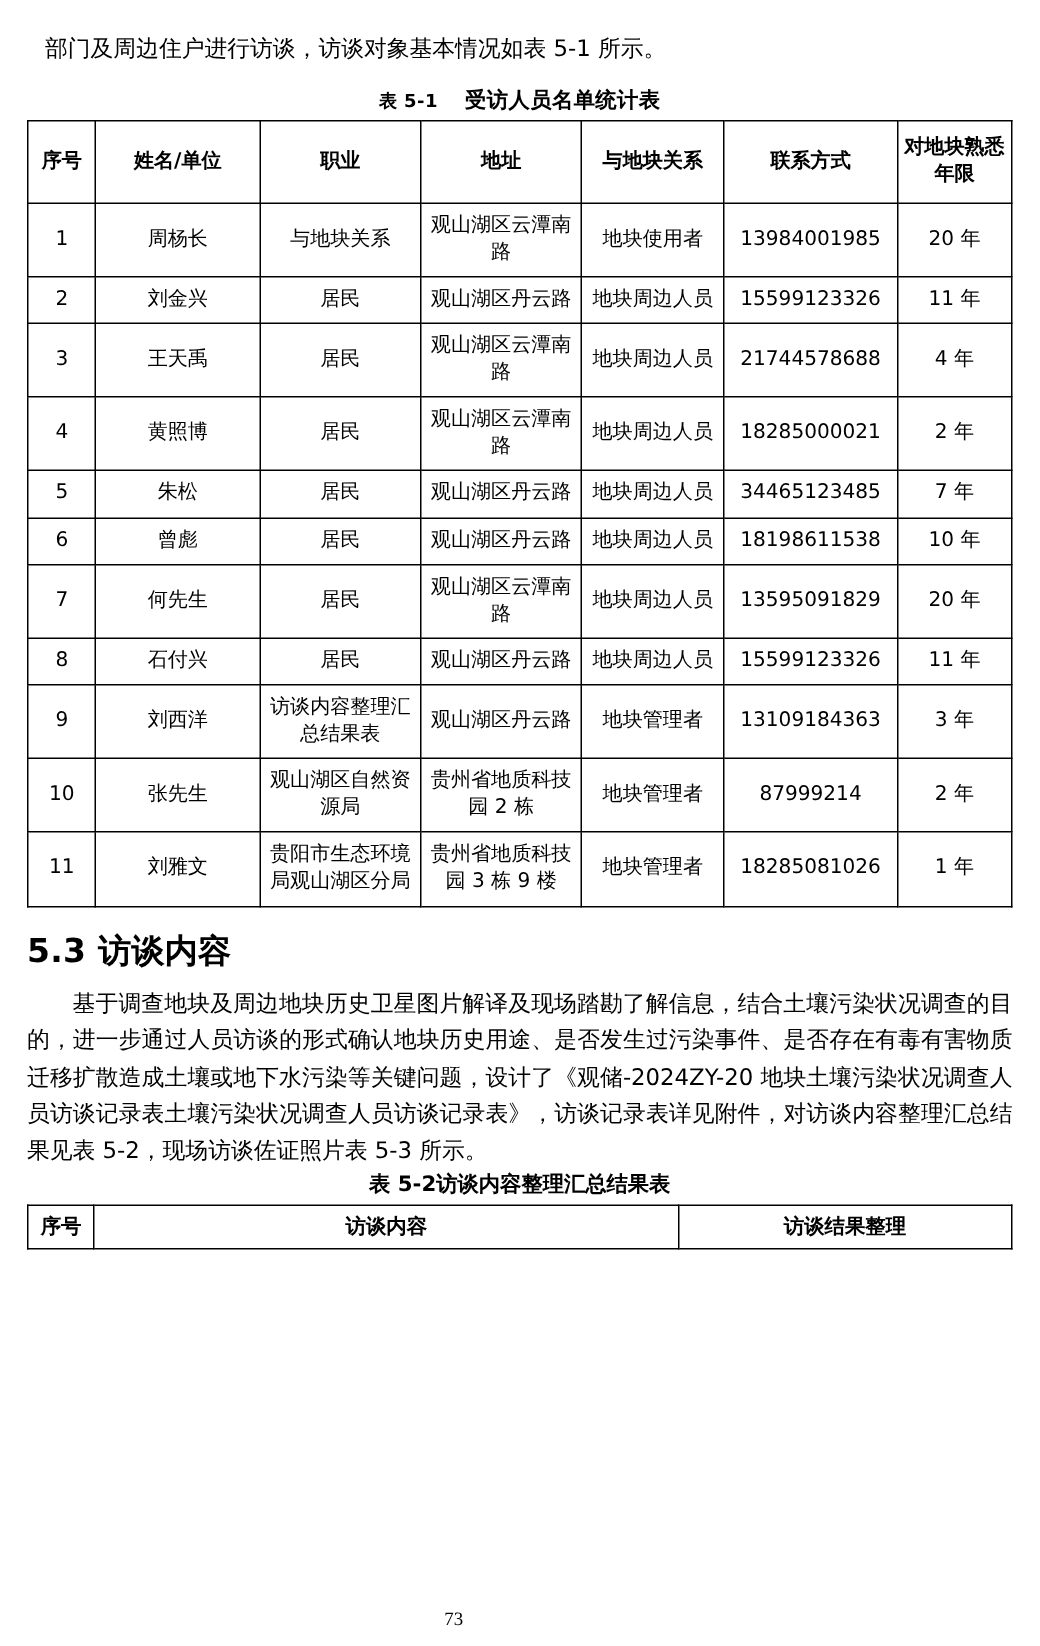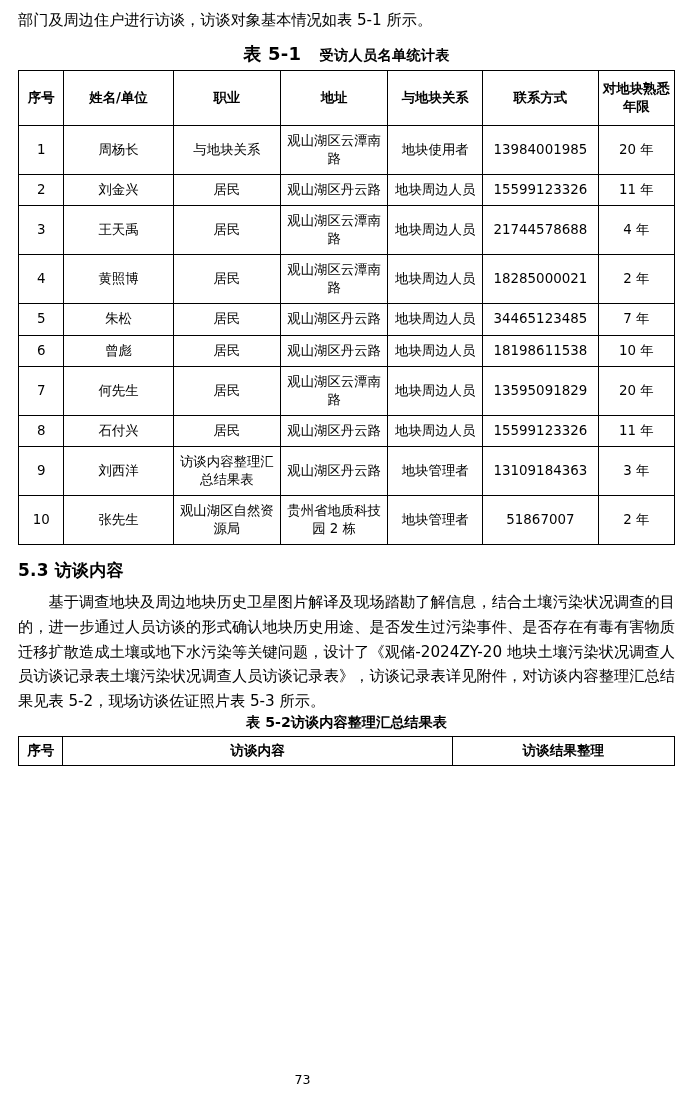--- a/index.html
+++ b/index.html
@@ -20,35 +20,35 @@
     width: 693px;
     height: 1097px;
     padding: 8px 18px 0 18px;
     position: relative;
   }
   .para {
     font-size: 15.2px;
     line-height: 1.62;
     text-align: justify;
     text-justify: inter-ideograph;
-    margin: 0;
+    margin: 12px;
   }
   .indent {
     text-indent: 2em;
   }
   .tbl-caption {
     text-align: center;
     font-size: 14.2px;
     font-weight: bold;
     margin: 9px 0 4px 0;
     letter-spacing: 0.3px;
   }
   .tbl-caption .num {
     font-weight: bold;
-    font-size: 18px;
+    font-size: 12px;
   }
   .tbl-caption .gap {
     display: inline-block;
     width: 18px;
   }
   table.grid {
     border-collapse: collapse;
     width: 100%;
     table-layout: fixed;
   }
@@ -67,21 +67,21 @@
   }
   .c-idx { width: 44px; }
   .c-name { width: 106px; }
   .c-job { width: 104px; }
   .c-addr { width: 104px; }
   .c-rel { width: 92px; }
   .c-tel { width: 112px; }
   .c-yr { width: 74px; }
 
   h2.sec {
-    font-size: 17px;
+    font-size: 22px;
     font-weight: bold;
     margin: 14px 0 8px 0;
     letter-spacing: 0.2px;
   }
   .body-block {
     margin-top: 4px;
   }
   .body-block p {
     margin: 0;
   }
@@ -107,20 +107,21 @@
   .g2-idx { width: 44px; }
   .g2-content { width: 385px; }
   .g2-result { width: 220px; }
   .pagenum {
     position: absolute;
     bottom: 10px;
     left: 0;
     width: 605px;
     text-align: center;
     font-size: 12.6px;
+    font-family: Liberation Serif, serif;
   }
 </style>
 </head>
 <body>
 
 <div class="page">
 
   <p class="para">部门及周边住户进行访谈，访谈对象基本情况如表 5-1 所示。</p>
 
   <div class="tbl-caption">
@@ -229,22 +230,31 @@
         <td>地块管理者</td>
         <td>13109184363</td>
         <td>3 年</td>
       </tr>
       <tr>
         <td>10</td>
         <td>张先生</td>
         <td>观山湖区自然资源局</td>
         <td>贵州省地质科技园 2 栋</td>
         <td>地块管理者</td>
-        <td>51867007</td>
+        <td>87999214</td>
         <td>2 年</td>
+      </tr>
+      <tr>
+        <td>11</td>
+        <td>刘雅文</td>
+        <td>贵阳市生态环境局观山湖区分局</td>
+        <td>贵州省地质科技园 3 栋 9 楼</td>
+        <td>地块管理者</td>
+        <td>18285081026</td>
+        <td>1 年</td>
       </tr>
     </tbody>
   </table>
 
   <h2 class="sec">5.3 访谈内容</h2>
 
   <div class="body-block">
     <p class="para indent">基于调查地块及周边地块历史卫星图片解译及现场踏勘了解信息，结合土壤污染状况调查的目的，进一步通过人员访谈的形式确认地块历史用途、是否发生过污染事件、是否存在有毒有害物质迁移扩散造成土壤或地下水污染等关键问题，设计了《观储-2024ZY-20 地块土壤污染状况调查人员访谈记录表土壤污染状况调查人员访谈记录表》，访谈记录表详见附件，对访谈内容整理汇总结果见表 5-2，现场访谈佐证照片表 5-3 所示。</p>
   </div>
 

